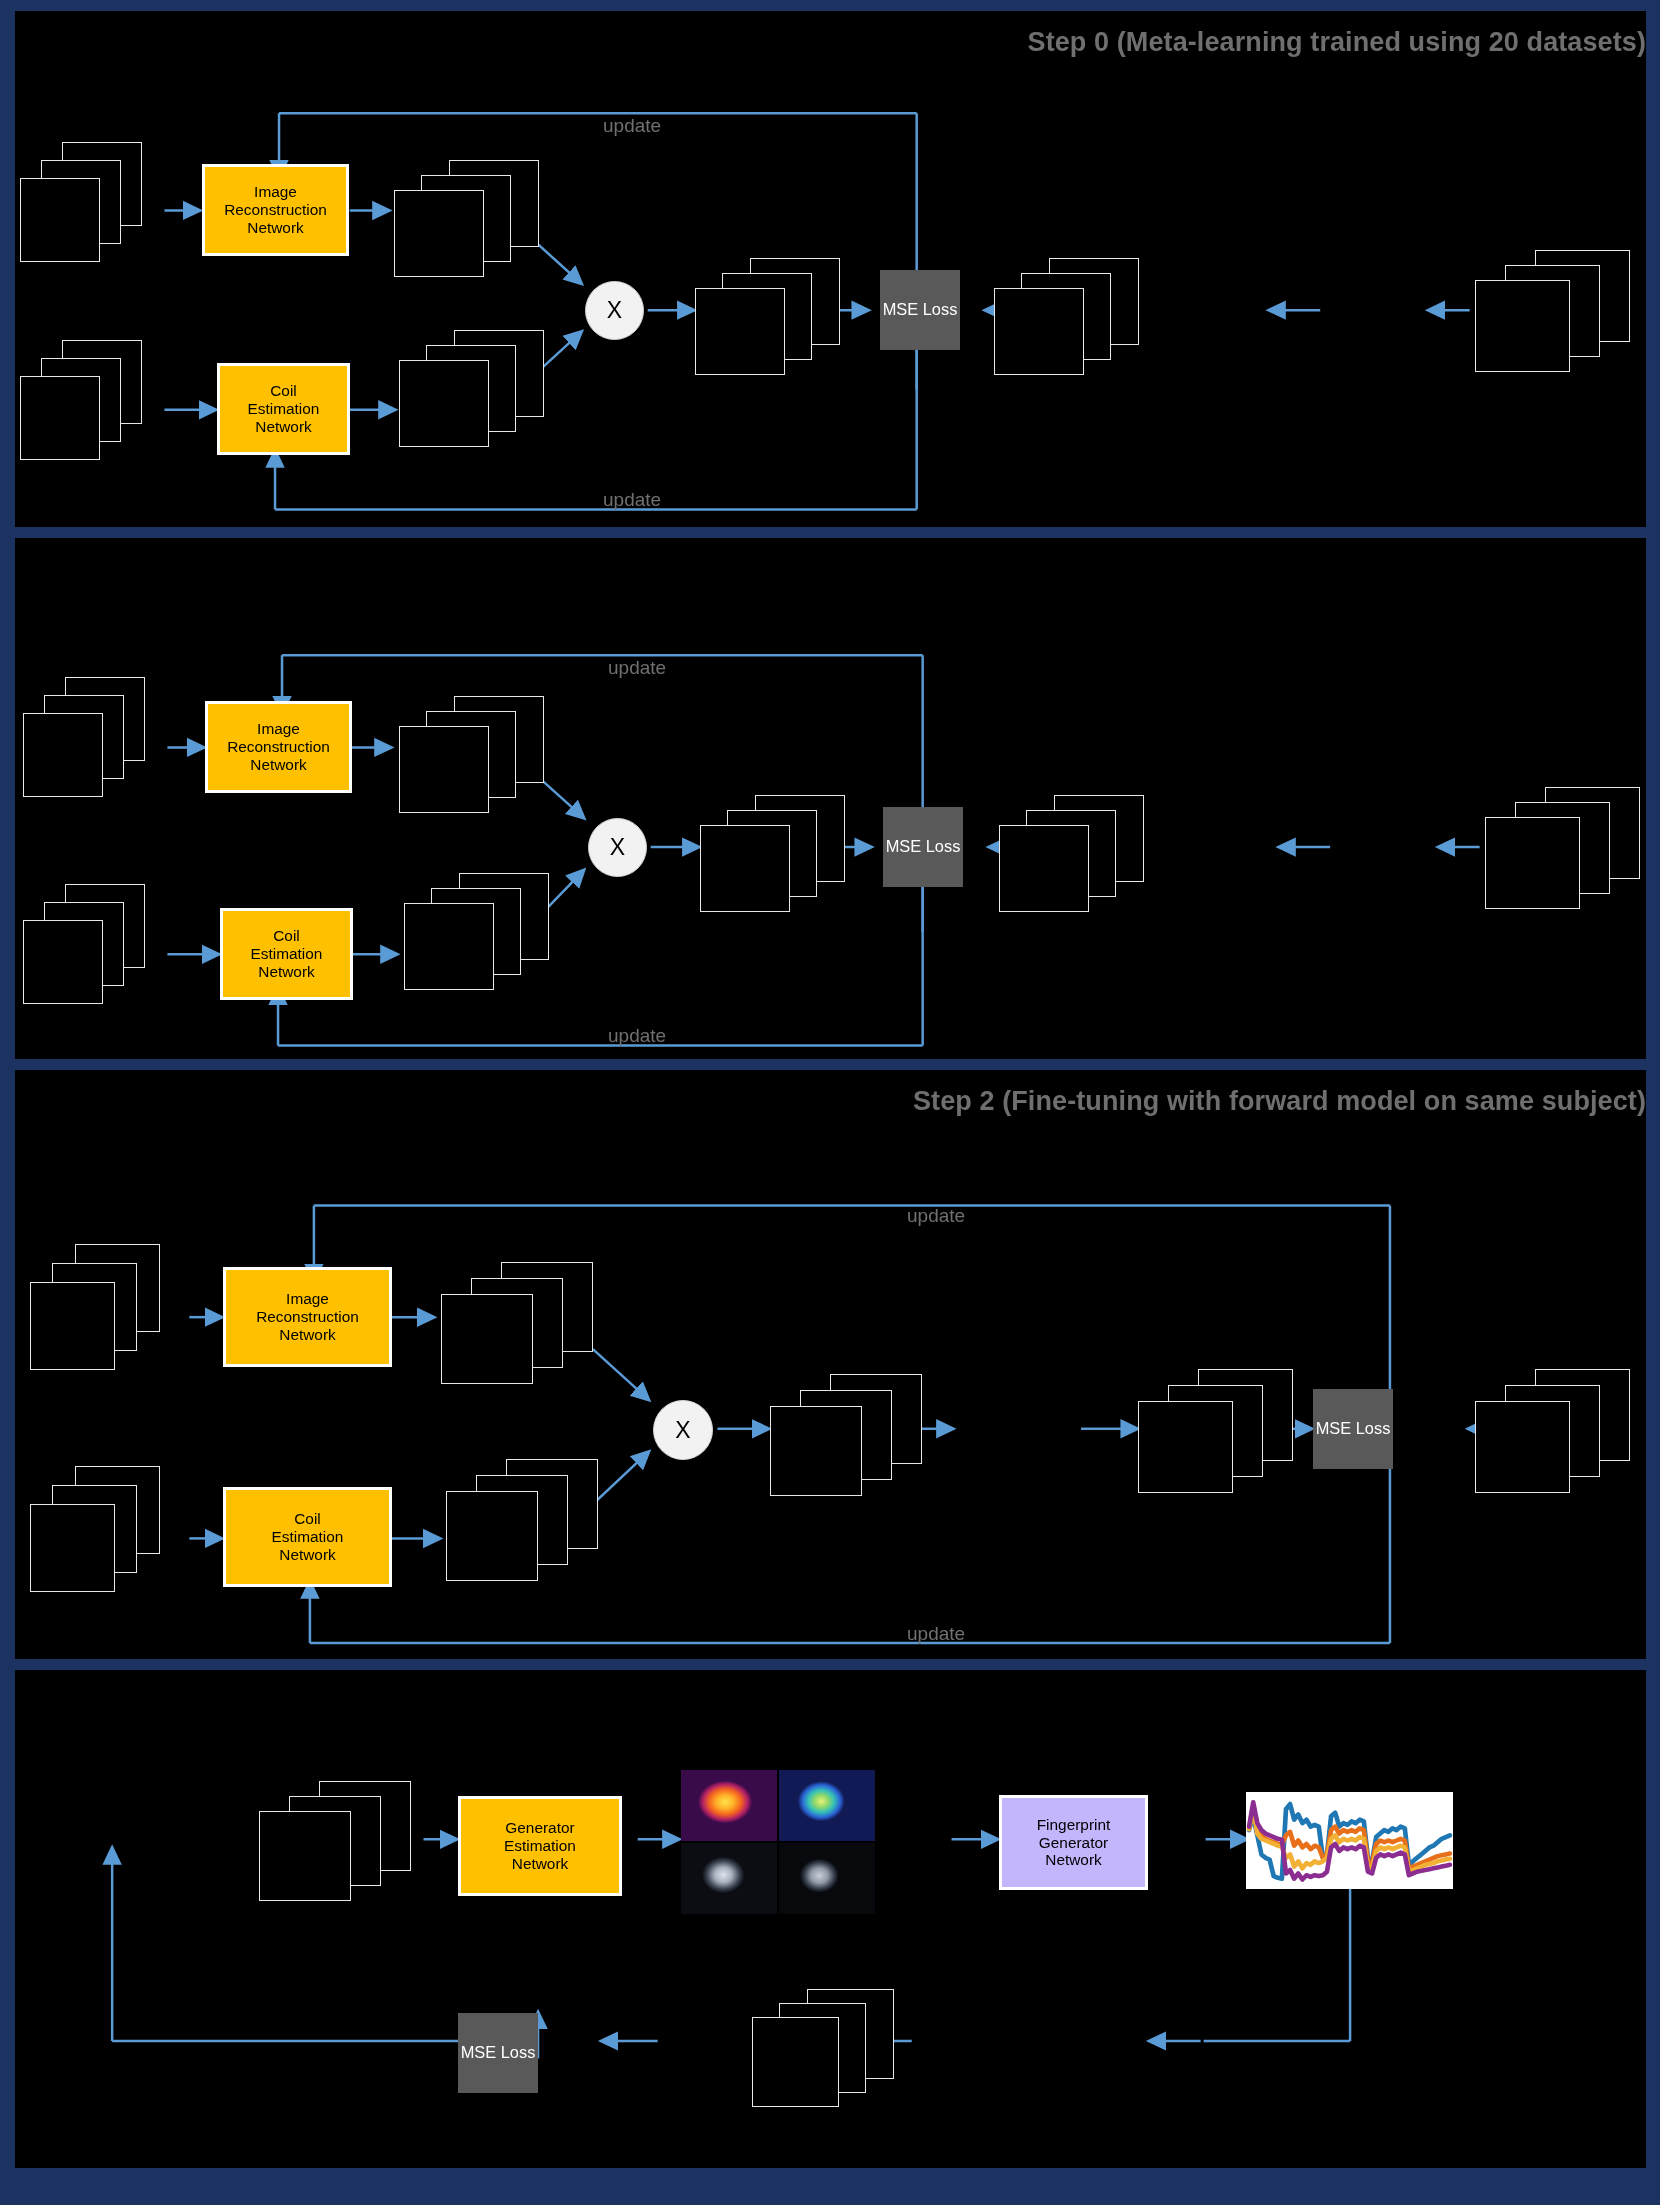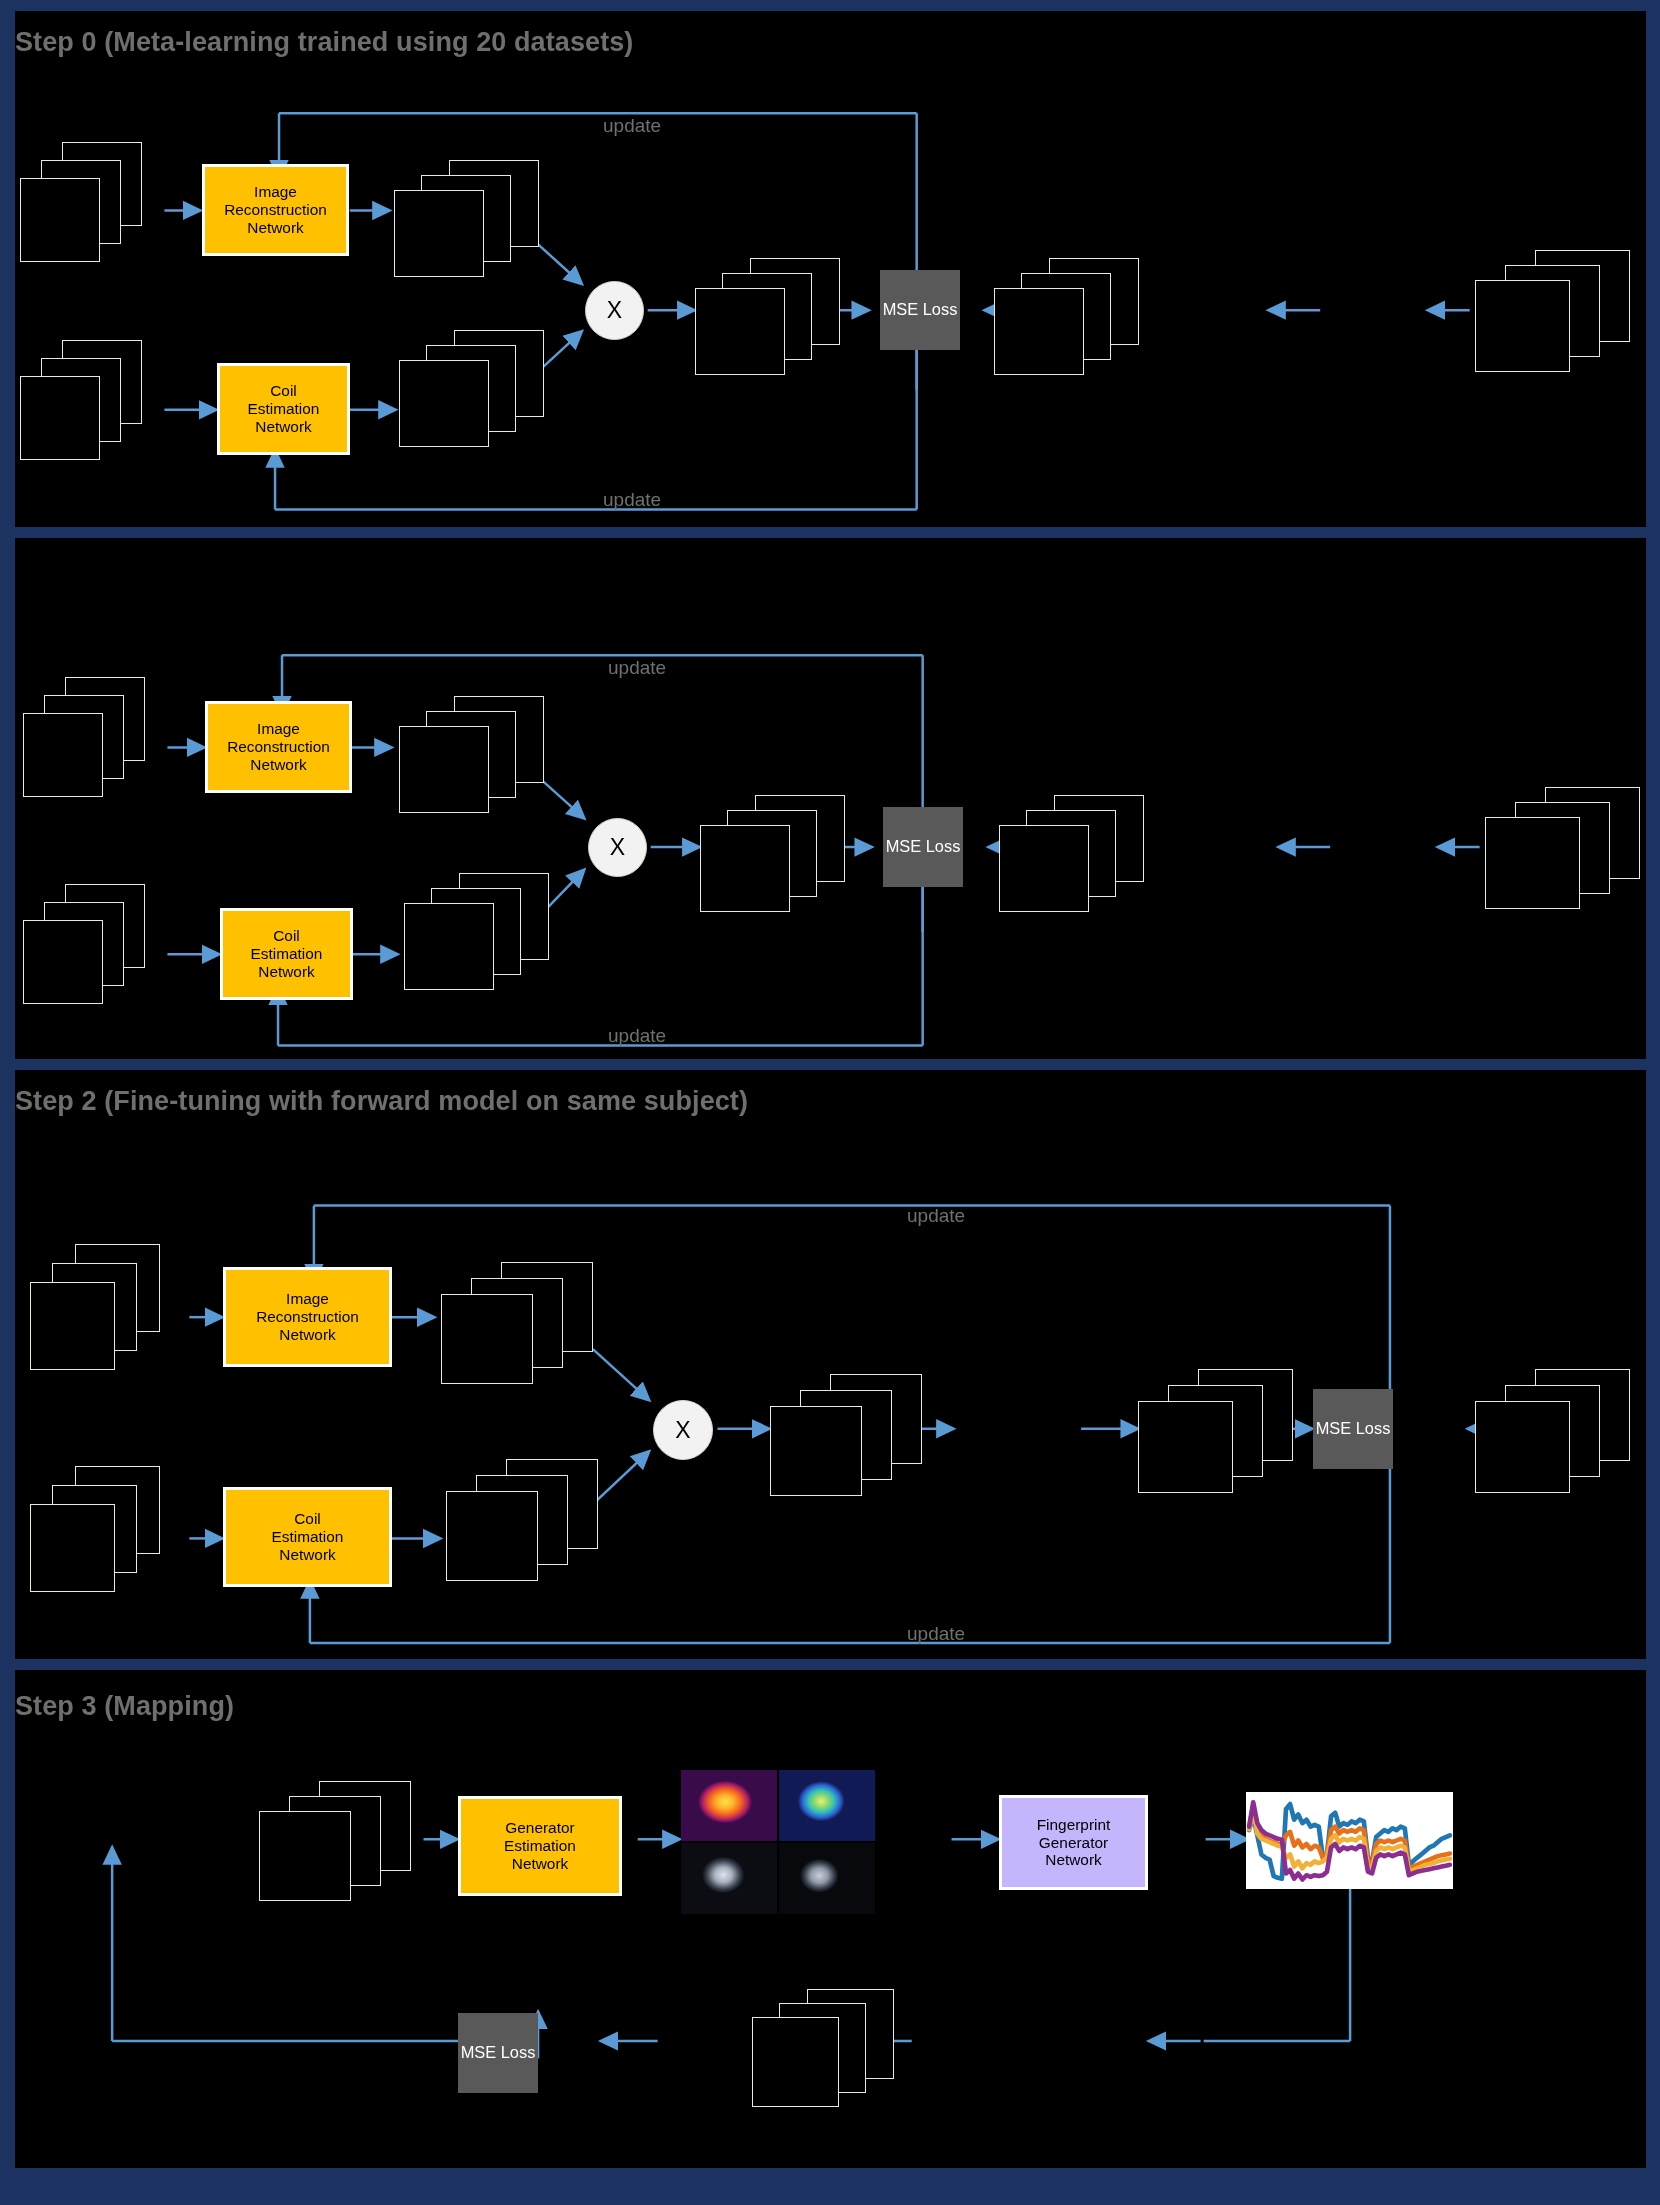--- a/index.html
+++ b/index.html
@@ -13,21 +13,21 @@
 
   .panel { position: relative; background: #000; width: 100%; overflow: hidden; }
   .panel + .panel { margin-top: 11px; }
   #panel-step0 { height: 516px; }
   #panel-step1 { height: 521px; }
   #panel-step2 { height: 589px; }
   #panel-step3 { height: 498px; }
 
   .step-title {
     position: absolute; left: 0; right: 0;
-    text-align: left;
+    text-align: right;
     color: #6f6f6f;
     font-weight: bold;
     font-size: 27px;
     letter-spacing: 0.1px;
     white-space: nowrap;
   }
 
   
   .node { position: absolute; }
 
@@ -491,21 +491,20 @@
     </div>
 
     <div class="stack" style="left:1460px; top:299px; width:169px; height:134px;">
       <div class="sheet tex-spiral" style="left:60px; top:0; width:95px; height:92px;"></div>
       <div class="sheet tex-spiral" style="left:30px; top:16px; width:95px; height:92px;"></div>
       <div class="sheet tex-spiral" style="left:0px; top:32px; width:95px; height:92px;"></div>
     </div>
   </div>
 
   <div class="panel" id="panel-step3">
-    <div class="step-title" style="top:21px;">Step 3 (Mapping)</div>
 
     <svg class="arrow-svg" viewBox="0 0 3274 1000" preserveAspectRatio="none">
       <defs>
         <marker id="ah3" markerWidth="9" markerHeight="9" refX="6.2" refY="4.5" orient="auto">
           <path d="M0,0.6 L8.2,4.5 L0,8.4 Z" fill="#5B9BD5"></path>
         </marker>
       </defs>
       <g stroke="#5B9BD5" stroke-width="5" fill="none" marker-end="url(#ah3)">
         <path d="M820,340 L884,340"></path>
         <path d="M1250,340 L1330,340"></path>

